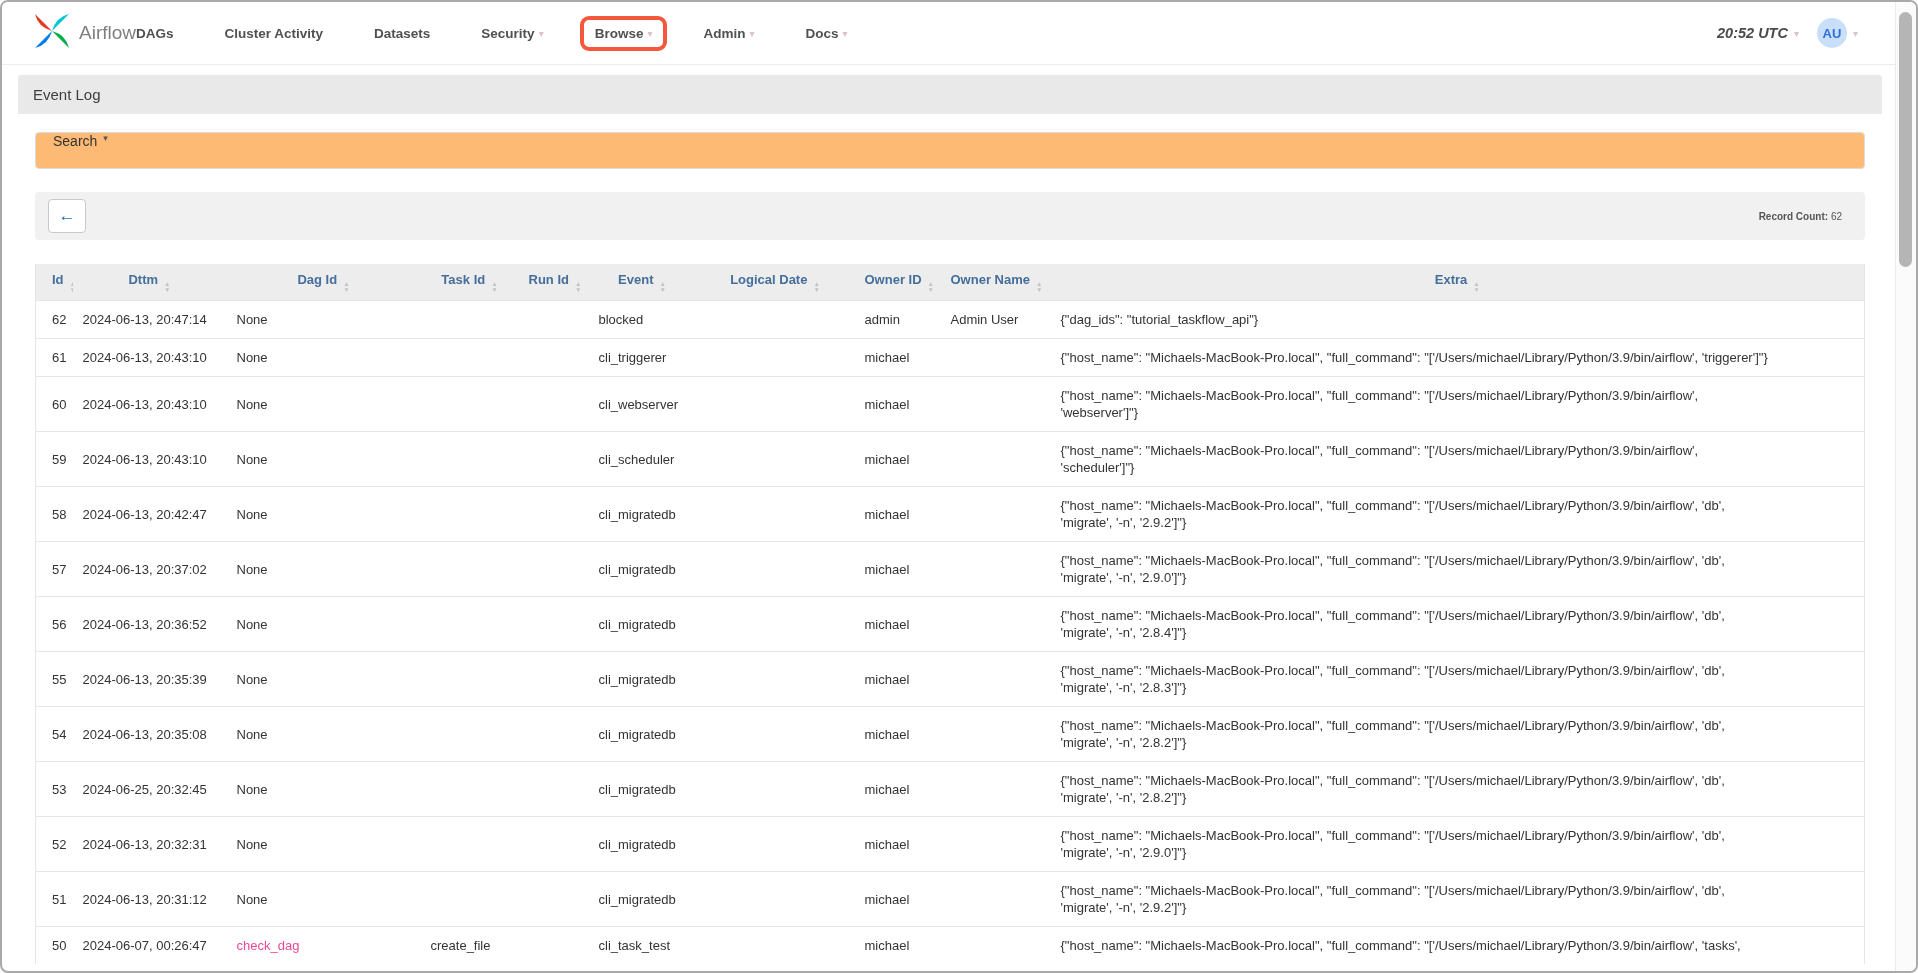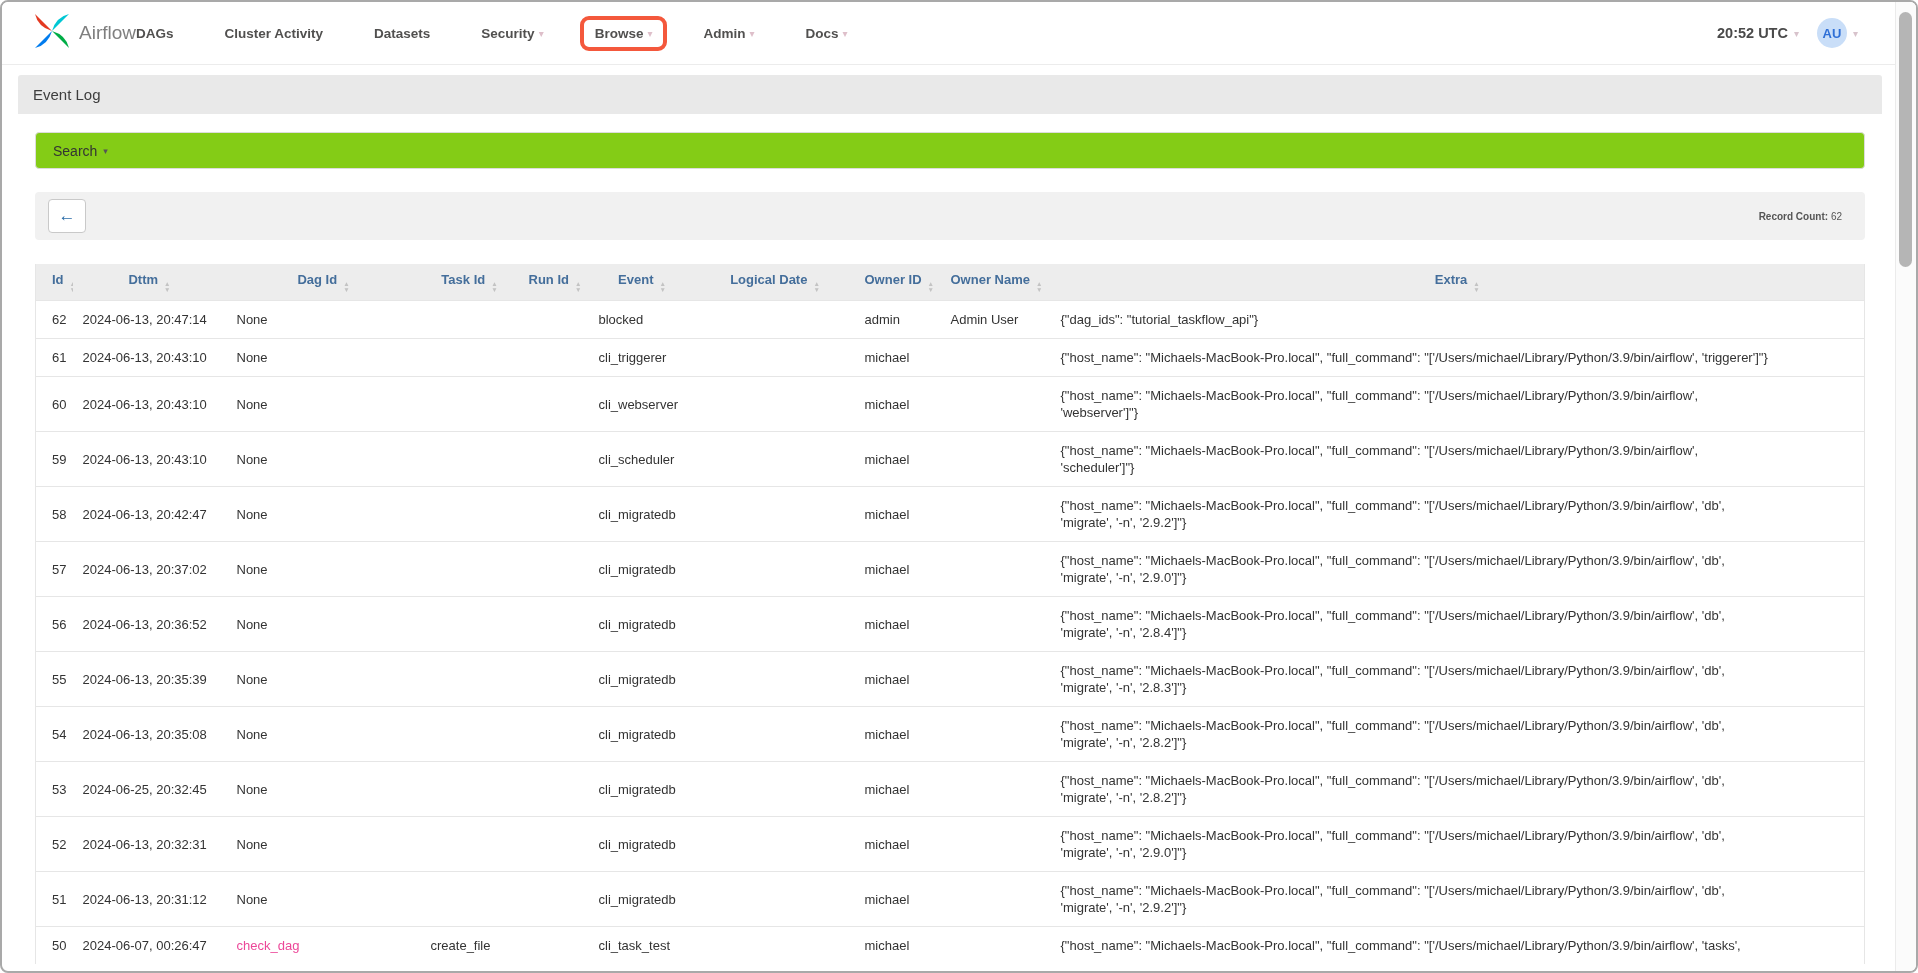--- a/index.html
+++ b/index.html
@@ -11,33 +11,33 @@
   .navbar { height:63px; display:flex; align-items:center; padding:0 30px; border-bottom:1px solid #ececec; background:#fff; }
   .brand { display:flex; align-items:center; gap:7px; }
   .brand-text { font-size:19px; color:#7f7f7f; }
   .nav-items { display:flex; align-items:center; gap:51px; }
   .nav-item { font-size:13.5px; font-weight:bold; color:#51504f; text-decoration:none;
               position:relative; display:flex; align-items:center; cursor:pointer; }
   .nav-caret { color:#debfca; font-size:10px; margin-left:4px; }
   .annotation-box { position:absolute; top:-10px; bottom:-10px; left:-15px; right:-15px;
                     border:4px solid #f4583c; border-radius:9px; pointer-events:none; }
   .navbar-right { margin-left:auto; display:flex; align-items:center; margin-right:28px; }
-  .clock { font-size:14.5px; font-weight:bold; color:#4a4a4a; }
+  .clock { font-size:14.5px; font-weight:bold; color:#4a4a4a;font-style:italic; }
   .clock-caret, .avatar-caret { color:#d8c3cc; font-size:10px; margin-left:6px; }
   .avatar { width:30px; height:30px; border-radius:50%; background:#c9def8; color:#2f6fd6;
             font-weight:bold; font-size:13px; display:flex; align-items:center; justify-content:center;
             margin-left:18px; cursor:pointer; }
 
   
   .content { margin:0 34px 0 16px; }
   .panel-header { margin-top:10px; height:39px; background:#e9e9e9; border-radius:3px 3px 0 0;
                   display:flex; align-items:center; padding-left:15px; font-size:15px; color:#3e3e3e; }
   .panel-body { padding:18px 17px 0 17px; }
-  .search-bar { height:37px; background:#84cc16; border:1px solid #dcdcdc; border-radius:4px;
-                display:flex; align-items:center; padding-left:17px; font-size:14px; color:#333;
+  .search-bar { height:37px; background:#fdba74; border:1px solid #dcdcdc; border-radius:4px;
+                display:flex; align-items:flex-start; padding-left:17px; font-size:14px; color:#333;
                 gap:6px; cursor:pointer; }
   .search-caret { font-size:9px; color:#555; }
   .toolbar { margin-top:23px; height:48px; background:#f1f1f1; border-radius:4px;
              display:flex; align-items:center; padding:0 13px; }
   .back-button { width:38px; height:34px; background:#fff; border:1px solid #c9c9c9; border-radius:4px;
                  color:#2b6da8; font-size:17px; display:flex; align-items:center; justify-content:center;
                  cursor:pointer; }
   .record-count { margin-left:auto; font-size:10px; color:#555; padding-right:10px; }
   .record-count .rc-label { font-weight:bold; }
 

